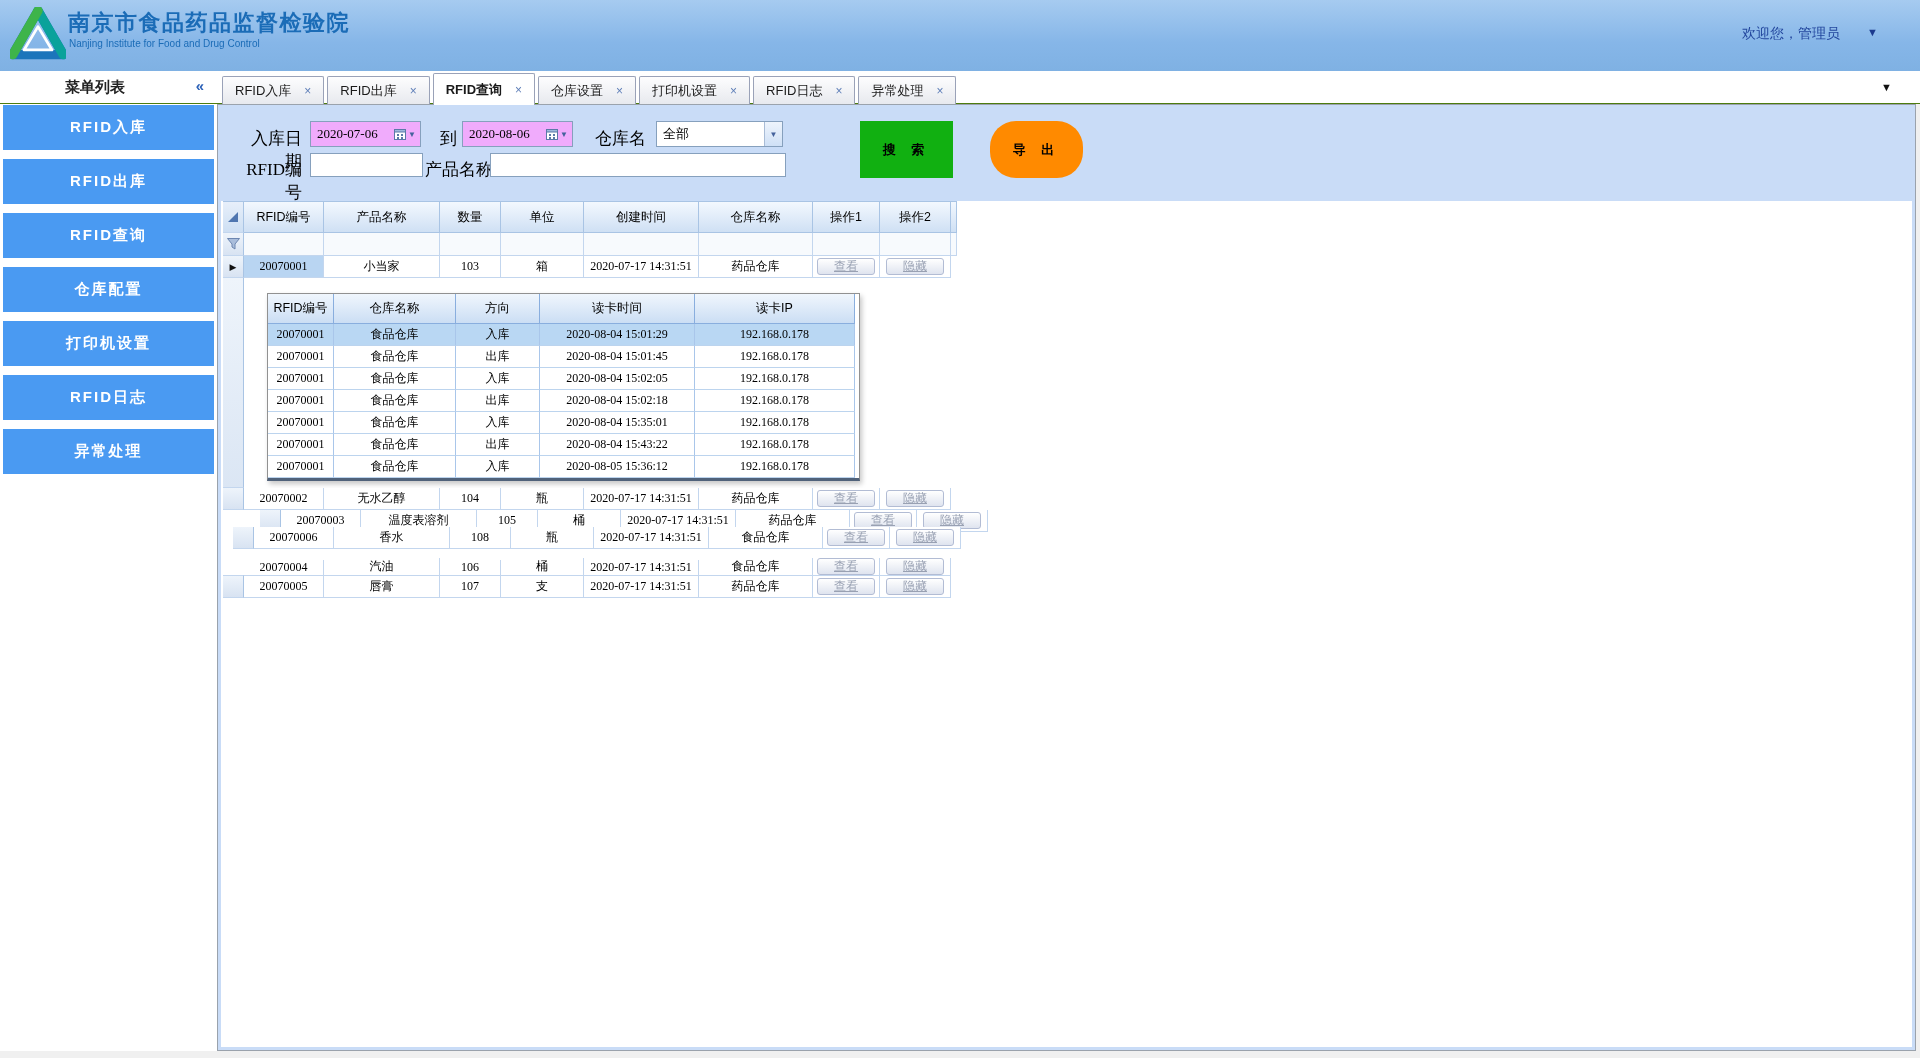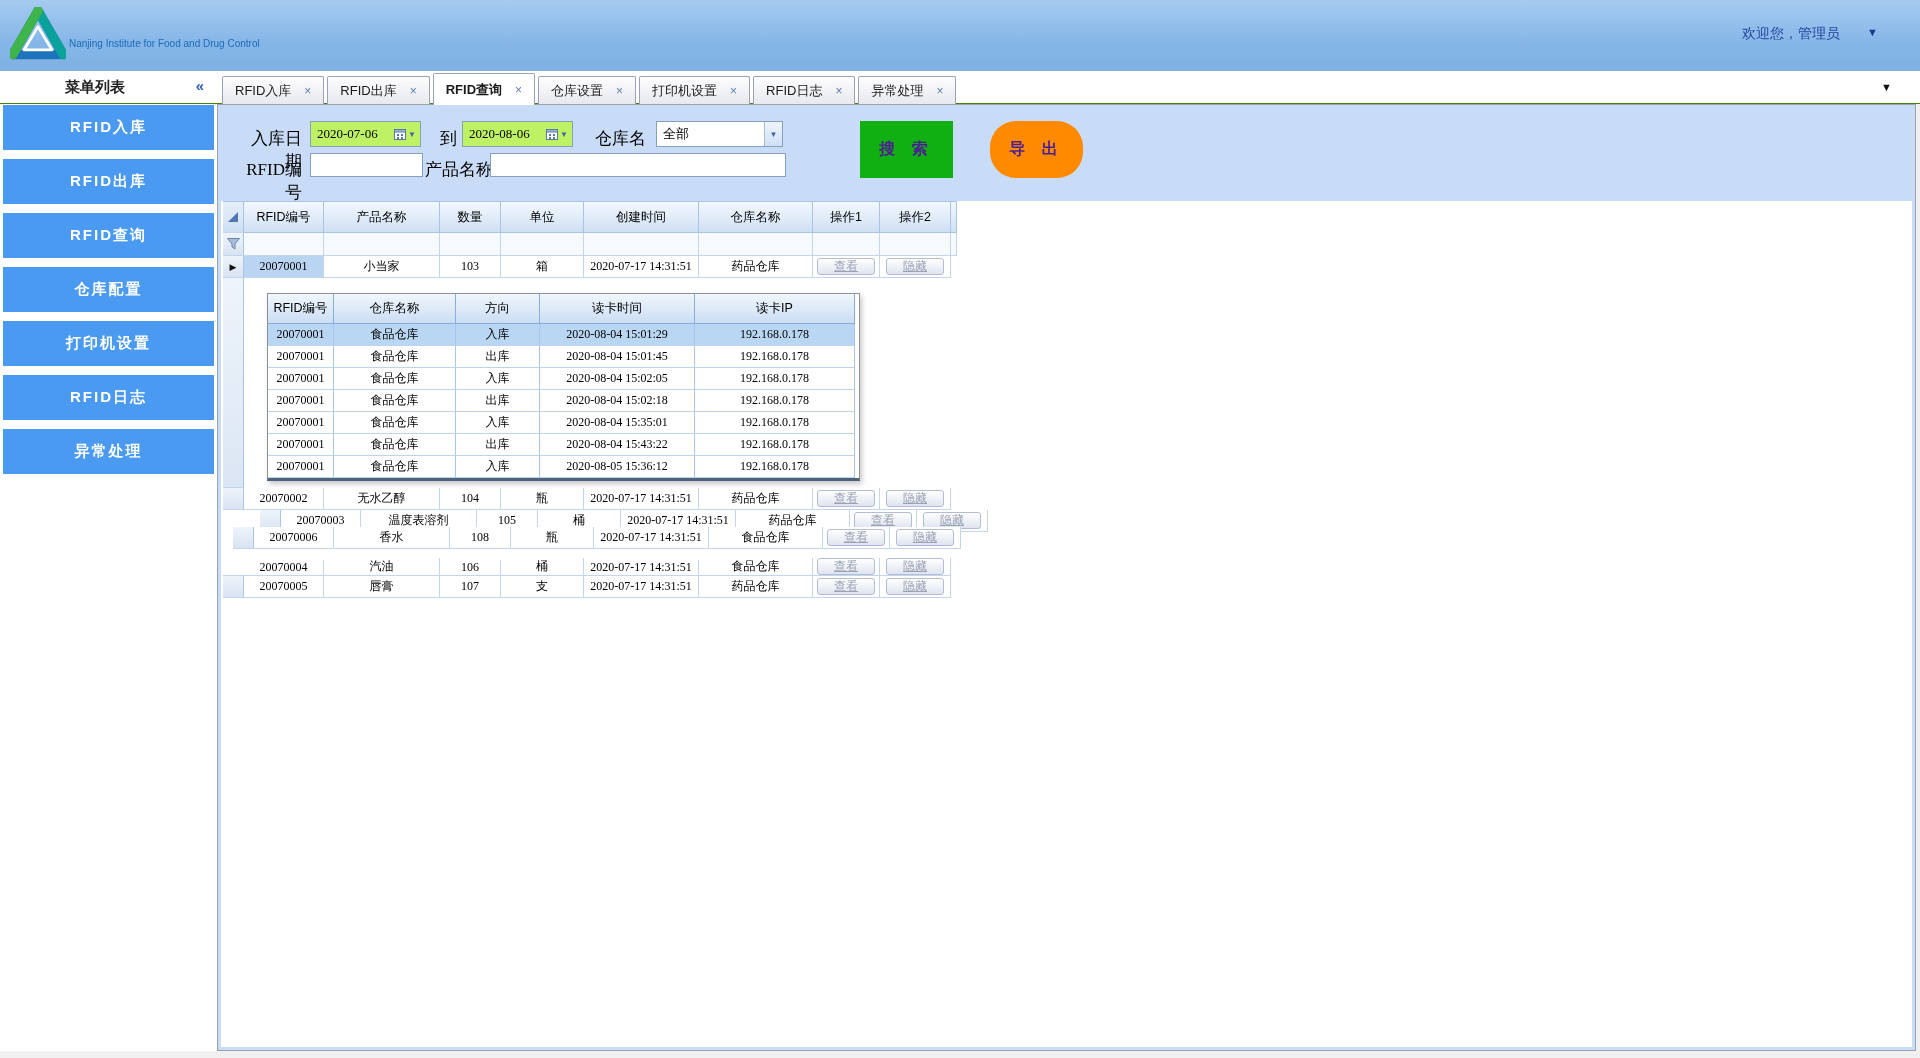--- a/index.html
+++ b/index.html
@@ -37,35 +37,35 @@
   .side-btn { height:45px; margin-bottom:9px; background:#4a9af2; color:#fff; font-size:15px; font-weight:bold;
               letter-spacing:2px; display:flex; align-items:center; justify-content:center; cursor:pointer; }
 
   
   .content { position:absolute; left:218px; top:104px; width:1698px; height:947px;
              background:#c9dcf7; border:1px solid #9aa2ac; border-left:none; }
 
   .lbl { position:absolute; font-size:17px; color:#000; font-family:"Liberation Serif","DejaVu Serif",serif; }
   .r { text-align:right; }
 
-  .datebox { position:absolute; height:26px; background:#bef264; border:1px solid #86a0bd; display:flex;
+  .datebox { position:absolute; height:26px; background:#f0abfc; border:1px solid #86a0bd; display:flex;
              align-items:center; padding:0 4px 0 6px; font-size:13px;
              font-family:"Liberation Serif","DejaVu Serif",serif; cursor:pointer; }
   .datebox .val { flex:1; }
   .datebox .cal { margin:0 2px 0 4px; }
   .datebox .caret, .combo .caret { font-size:8px; color:#44629c; }
   .combo { position:absolute; height:26px; background:#fff; border:1px solid #86a0bd; display:flex;
            align-items:center; cursor:pointer; }
   .combo .val { flex:1; padding-left:6px; font-size:13px; font-family:"Liberation Serif","DejaVu Serif",serif; }
   .combo .btn { width:18px; height:24px; border-left:1px solid #a9bcd6;
                 background:linear-gradient(180deg,#eef4fc,#cfe0f6); display:flex; align-items:center;
                 justify-content:center; }
   .tinput { position:absolute; height:24px; background:#fff; border:1px solid #86a0bd; font-size:13px;
             padding:0 4px; font-family:"Liberation Serif","DejaVu Serif",serif; outline:none; }
-  .bigbtn { position:absolute; width:93px; height:57px; border:none; color:#4c1d95; font-size:16px; font-weight:bold;
+  .bigbtn { position:absolute; width:93px; height:57px; border:none; color:#000000; font-size:13px; font-weight:bold;
             letter-spacing:6px; display:flex; align-items:center; justify-content:center; cursor:pointer; }
 
   .grid-section { position:absolute; left:3px; right:3px; top:96px; bottom:3px; background:#fff; overflow:hidden; }
 
   
   .grow { position:absolute; left:2px; display:flex; }
   .hrow { top:0; height:32px; }
   .frow { top:32px; height:23px; }
   .drow0 { top:55px; height:22px; }
   .drow1 { top:287px; height:22px; }
@@ -114,20 +114,21 @@
 
 <div class="canvas">
 
   <div class="hdr">
     <svg class="logo" width="56" height="56" viewBox="0 0 60 58">
       <polygon points="30,3 57,50 3,50" fill="none" stroke="#1c75bb" stroke-width="10" stroke-linejoin="round"></polygon>
       <path d="M30 3 L57 50" stroke="#0aa29b" stroke-width="10" stroke-linecap="round"></path>
       <path d="M30 3 L3 50" stroke="#3eb44a" stroke-width="10" stroke-linecap="round"></path>
       <polygon points="30,20 45,45 15,45" fill="none" stroke="#ffffff" stroke-width="3" stroke-linejoin="round"></polygon>
     </svg>
+    <div class="org-cn">南京市食品药品监督检验院</div>
     <div class="org-en">Nanjing Institute for Food and Drug Control</div>
     <div class="welcome">欢迎您，管理员</div>
     <div class="welcome-caret">▼</div>
   </div>
 
   <div class="tabstrip">
     <div class="menu-head">
       <div class="menu-title">菜单列表</div>
       <div class="menu-collapse">«</div>
     </div>

